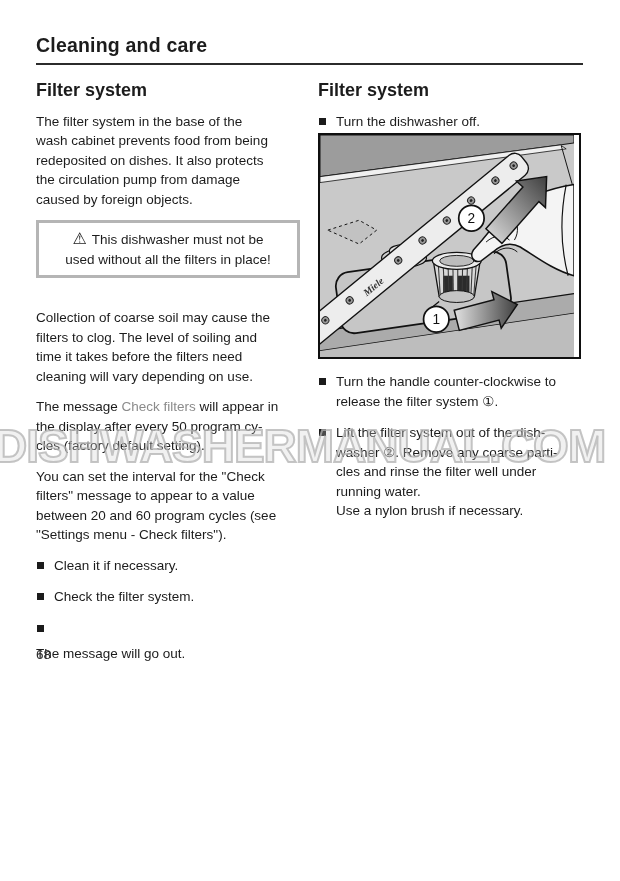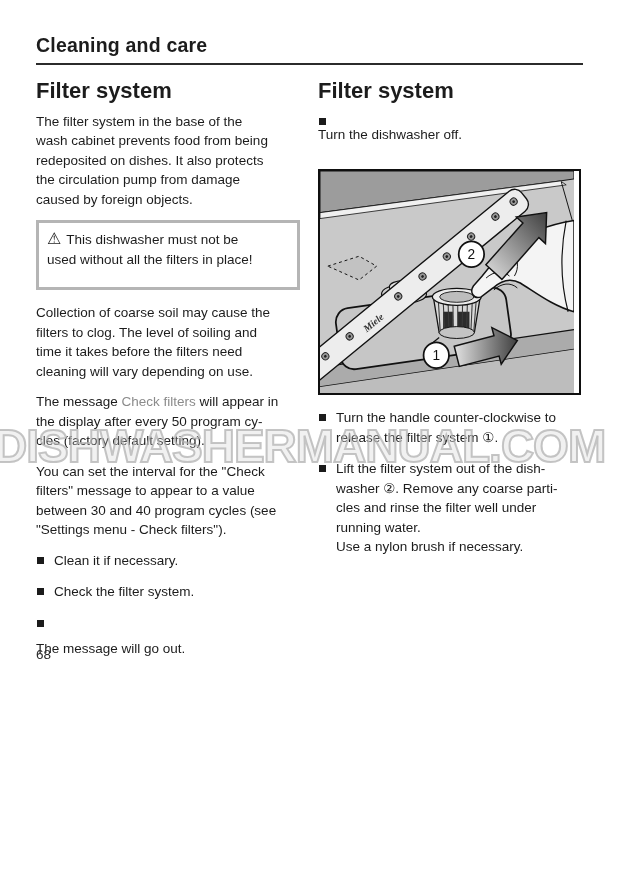--- a/index.html
+++ b/index.html
@@ -4,25 +4,25 @@
 <style>
   html,body{margin:0;padding:0;background:#ffffff;}
   body{width:620px;height:881px;position:relative;overflow:hidden;
        font-family:"Liberation Sans",sans-serif;color:#1c1c1c;}
   .page{position:relative;width:620px;height:680px;background:#fff;}
   .content{padding:34px 37px 0 36px;}
   .doc-title{font-size:19.5px;font-weight:bold;margin:0 0 6px 0;letter-spacing:.2px;}
   .title-rule{border:none;border-top:2px solid #2b2b2b;margin:0 0 14px 0;}
   .columns{display:flex;gap:18px;align-items:flex-start;}
   .col{width:264px;font-size:13.5px;line-height:19.5px;}
-  .col-heading{font-size:22px;font-weight:bold;margin:2px 0 11px 0;}
+  .col-heading{font-size:18px;font-weight:bold;margin:2px 0 11px 0;}
   .para{margin:0 0 11px 0;white-space:pre-line;}
   .display-msg{color:#8b8b8b;}
   .it{font-style:italic;}
-  .warnbox{border:3px solid #b5b5b5;padding:6px 8px 18px 8px;margin:3px 0 13px 0;white-space:pre-line;}
+  .warnbox{border:3px solid #b5b5b5;padding:6px 8px 6px 8px;margin:3px 0 30px 0;white-space:pre-line;text-align:center;}
   .warn-icon{font-size:16px;margin-right:5px;font-style:normal;}
   .bullet{display:flex;align-items:flex-start;margin:0 0 12px 0;}
   .bullet .sq{flex:none;width:7px;height:7px;background:#1b1b1b;margin:6px 10px 0 1px;}
   .bullet .bt{white-space:pre-line;}
   .figure{border:2.5px solid #0f0f0f;margin:2px 0 13px 0;width:259px;}
   .figure svg{display:block;}
   .pagenum{position:absolute;left:36px;bottom:18px;font-size:13.5px;color:#2a2a2a;margin-top:37px;}
   .watermark{position:absolute;top:419px;left:-6px;width:640px;
              font-size:46px;font-weight:bold;letter-spacing:-1px;white-space:nowrap;
              overflow:hidden;pointer-events:none;z-index:5;
@@ -55,42 +55,42 @@
 filters to clog. The level of soiling and
 time it takes before the filters need
 cleaning will vary depending on use.</p>
 
         <p class="para"><span>The message </span><span class="display-msg">Check filters</span><span> will appear in
 the display after every 50 program cy-
 cles (factory default setting).</span></p>
 
         <p class="para">You can set the interval for the "Check
 filters" message to appear to a value
-between 30 and 40 program cycles (see
+between 20 and 60 program cycles (see
 "Settings menu - Check filters").</p>
 
         <div class="bullet">
           <span class="sq"></span>
           <div class="bt">Clean it if necessary.</div>
         </div>
         <div class="bullet">
           <span class="sq"></span>
           <div class="bt">Check the filter system.</div>
         </div>
         <div class="bullet">
           <span class="sq"></span>
         </div>
 
         <p class="para">The message will go out.</p>
       </div>
 
       <div class="col">
         <h2 class="col-heading">Filter system</h2>
 
-        <div class="bullet" style="margin-bottom:25px;flex-direction:column;">
+        <div class="bullet" style="margin-bottom:2px;">
           <span class="sq"></span>
           <div class="bt">Turn the dishwasher off.</div>
         </div>
 
         <div class="figure">
           <svg width="254" height="222" viewBox="0 0 260 224" preserveAspectRatio="none">
             <defs>
               <linearGradient id="gUp" x1="0" y1="1" x2="1" y2="0">
                 <stop offset="0" stop-color="#e2e2e2"></stop>
                   <stop offset="1" stop-color="#3f3f3f"></stop>

